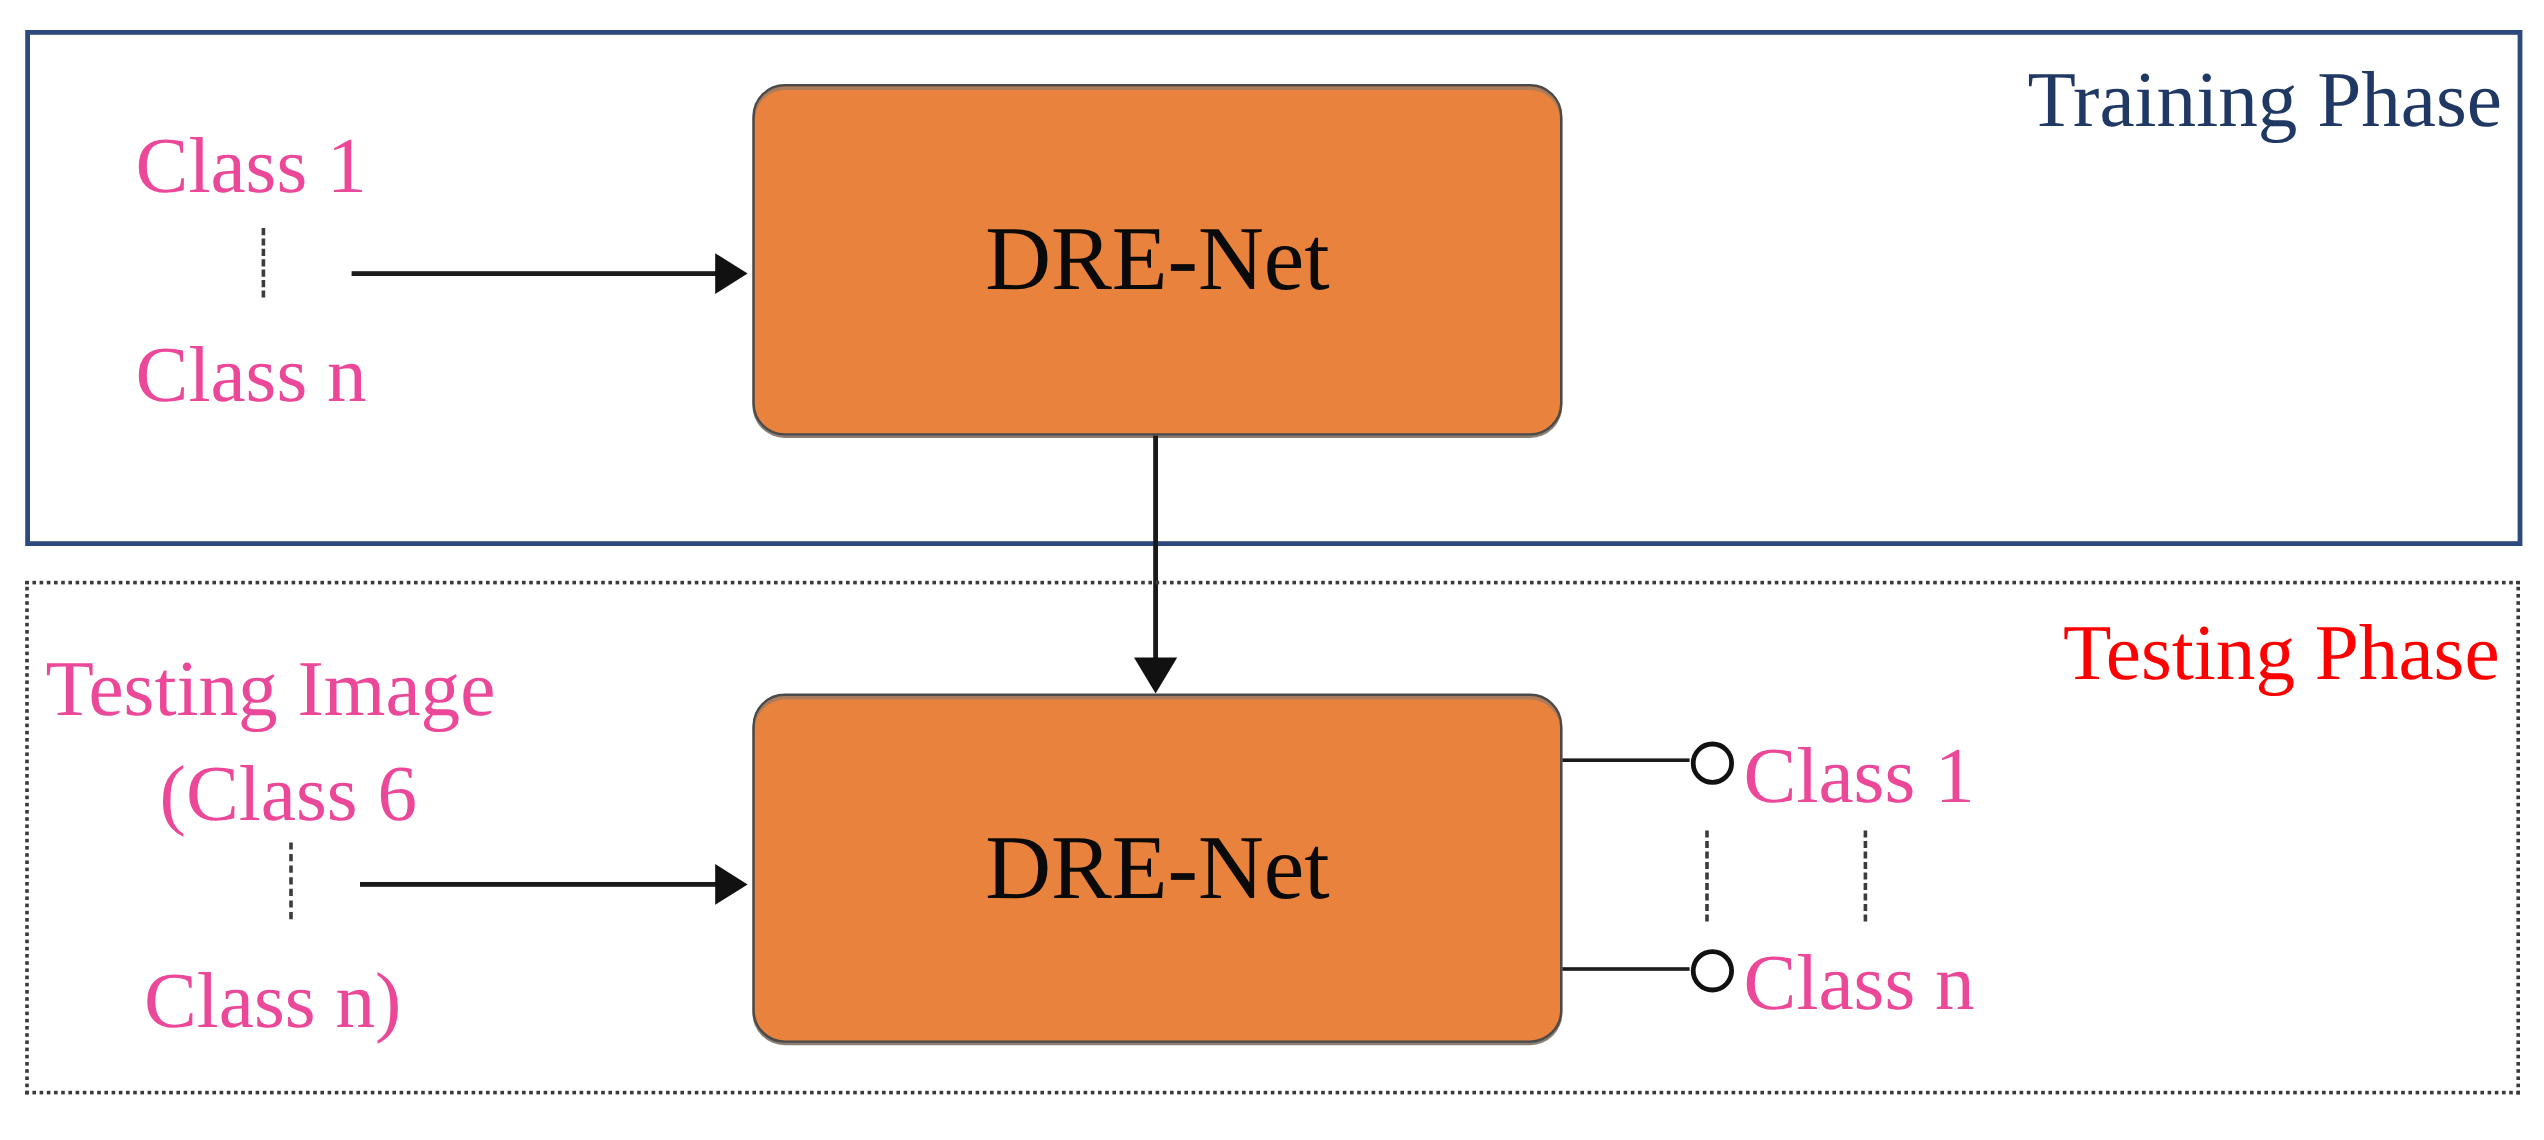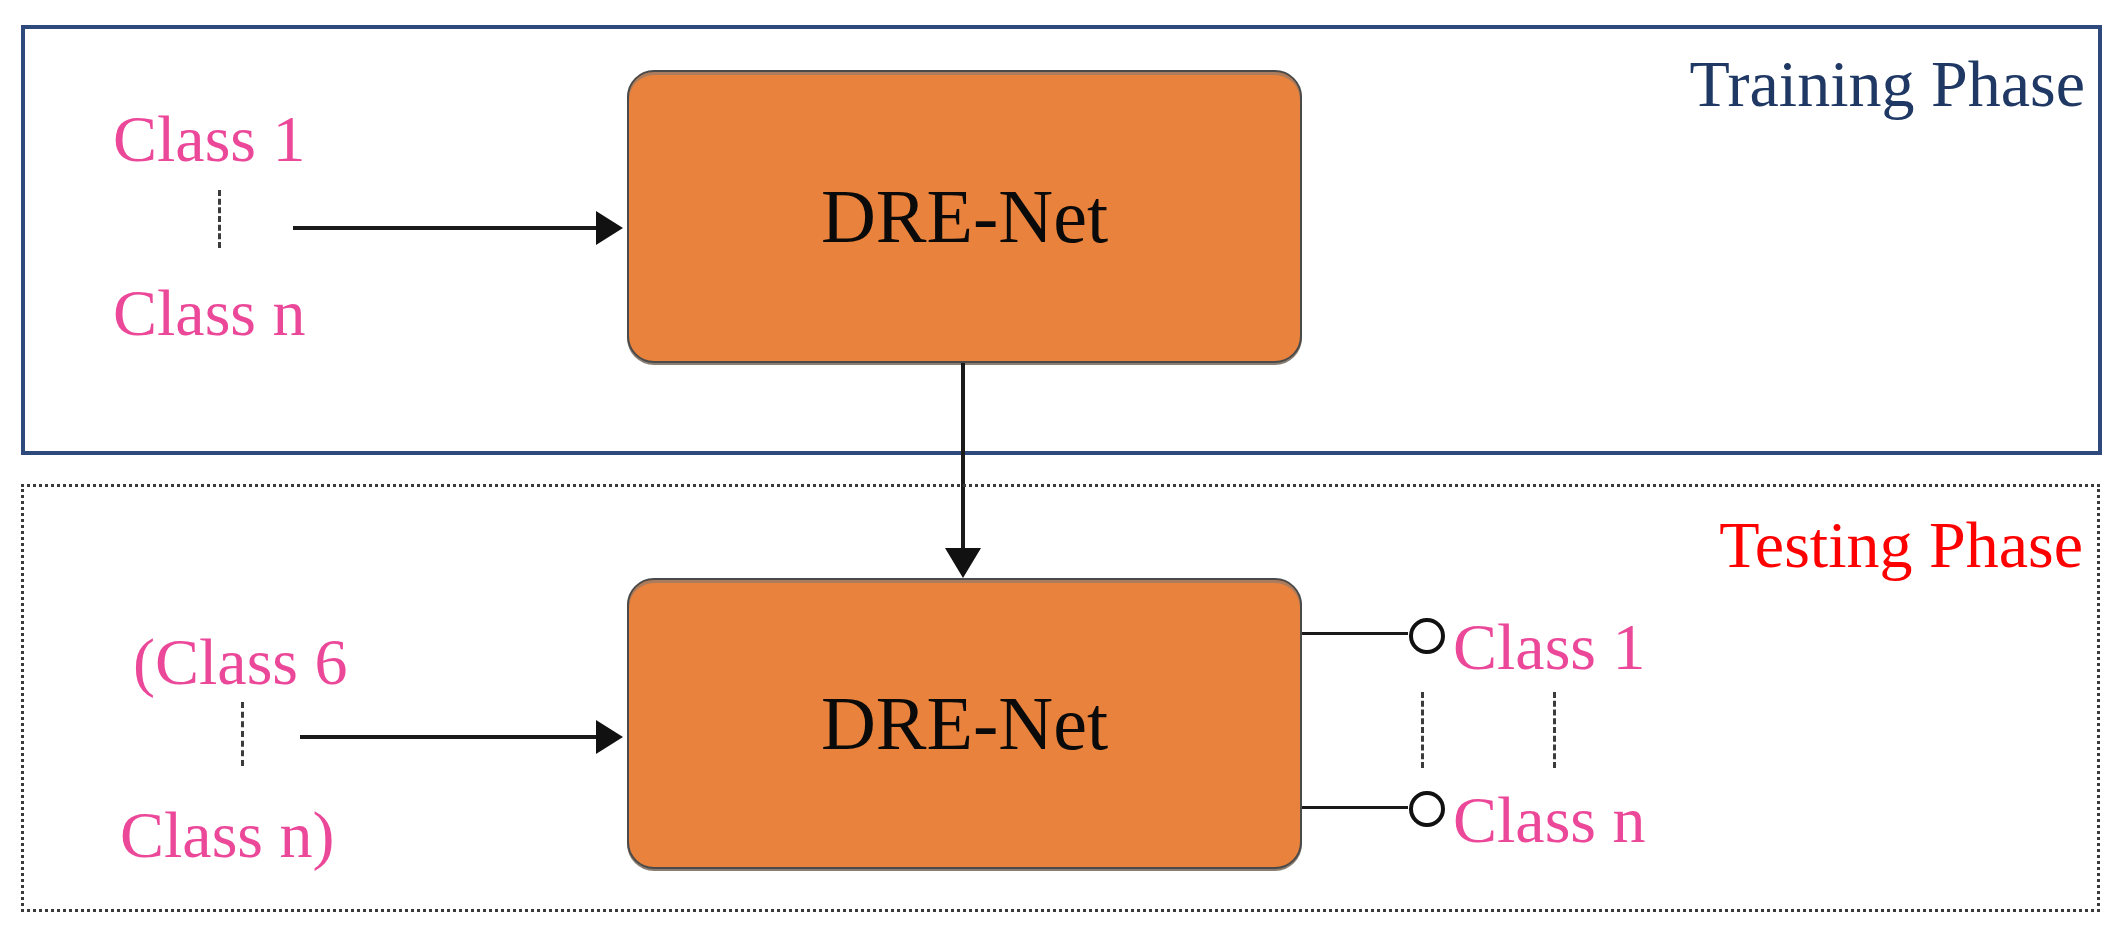--- a/index.html
+++ b/index.html
@@ -130,20 +130,21 @@
     <span>DRE-Net</span>
   </div>
 
   <div class="v-line" style="left:961px; top:363px; height:188px;"></div>
   <div class="arrowhead-down" style="left:945px; top:548px;"></div>
 
   <div class="phase-box testing"></div>
 
   <div class="phase-title testing">Testing Phase</div>
 
+  <div class="io-label" style="left:38px; top:529px;">Testing Image</div>
   <div class="io-label" style="left:133px; top:616px;">(Class 6</div>
 
   <div class="v-ellipsis" style="left:241px; top:702px; height:64px;"></div>
 
   <div class="io-label" style="left:120px; top:789px;">Class n)</div>
 
   <div class="h-line" style="left:300px; top:735px; width:298px;"></div>
   <div class="arrowhead-right" style="left:596px; top:720px;"></div>
 
   <div class="node bottom">

